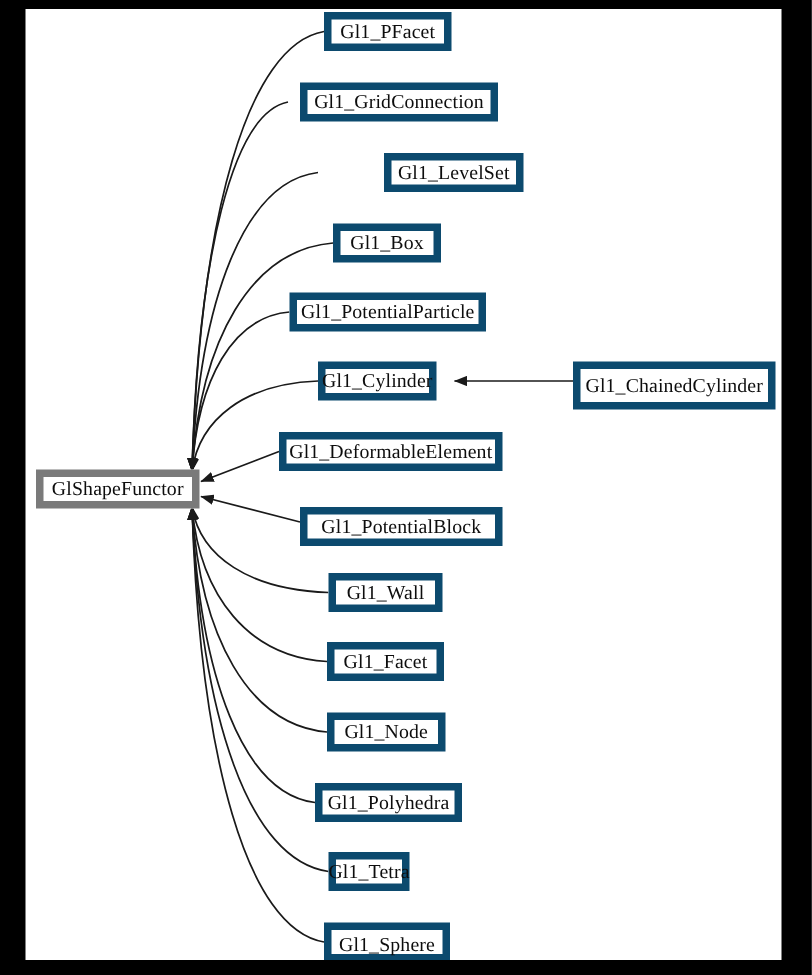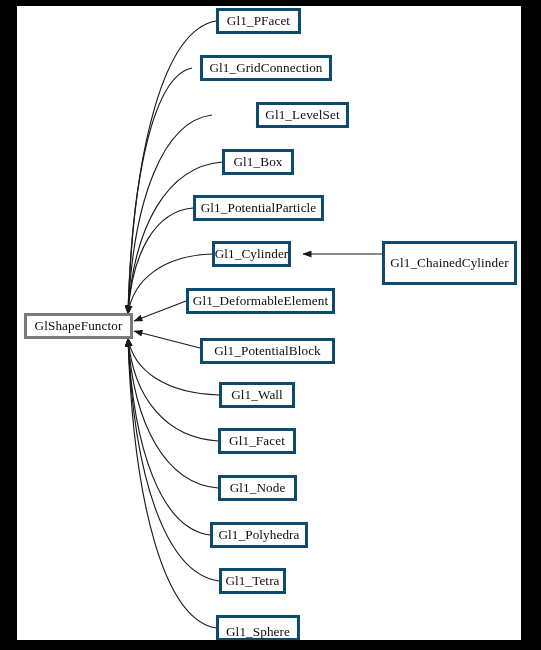--- a/index.html
+++ b/index.html
@@ -29,21 +29,21 @@
     left: 0;
     top: 0;
     width: 504px;
     height: 634px;
     display: block;
   }
   .node-box {
     position: absolute;
     box-sizing: border-box;
     background: #ffffff;
-    border: 3px solid #0c4a6e;
+    border: 5px solid #0c4a6e;
     display: flex;
     align-items: center;
     justify-content: center;
     font-family: "Liberation Serif", "DejaVu Serif", serif;
     font-size: 13.2px;
     color: #0d0d0d;
     letter-spacing: 0.1px;
     white-space: nowrap;
     line-height: 1;
   }
@@ -116,25 +116,25 @@
         </div>
         <div class="node-box" style="left: 201px; top: 422px; width: 78px; height: 26px;">
           <span>Gl1_Facet</span>
         </div>
         <div class="node-box" style="left: 201px; top: 469px; width: 79px; height: 26px;">
           <span>Gl1_Node</span>
         </div>
         <div class="node-box" style="left: 193px; top: 516px; width: 98px; height: 26px;">
           <span>Gl1_Polyhedra</span>
         </div>
-        <div class="node-box" style="left: 202px; top: 562px; width: 67px; height: 26px;">
+        <div class="node-box" style="left: 202px; top: 562px; width: 54px; height: 26px;">
           <span>Gl1_Tetra</span>
         </div>
         <div class="node-box" style="left: 199px; top: 609px; width: 84px; height: 26px; align-items: flex-end;">
           <span>Gl1_Sphere</span>
         </div>
-        <div class="node-box" style="left: 365px; top: 235px; width: 135px; height: 44px;">
+        <div class="node-box" style="left: 365px; top: 235px; width: 135px; height: 32px;">
           <span>Gl1_ChainedCylinder</span>
         </div>
       </div>
 
   </div>
 </div>
 
 </body></html>

